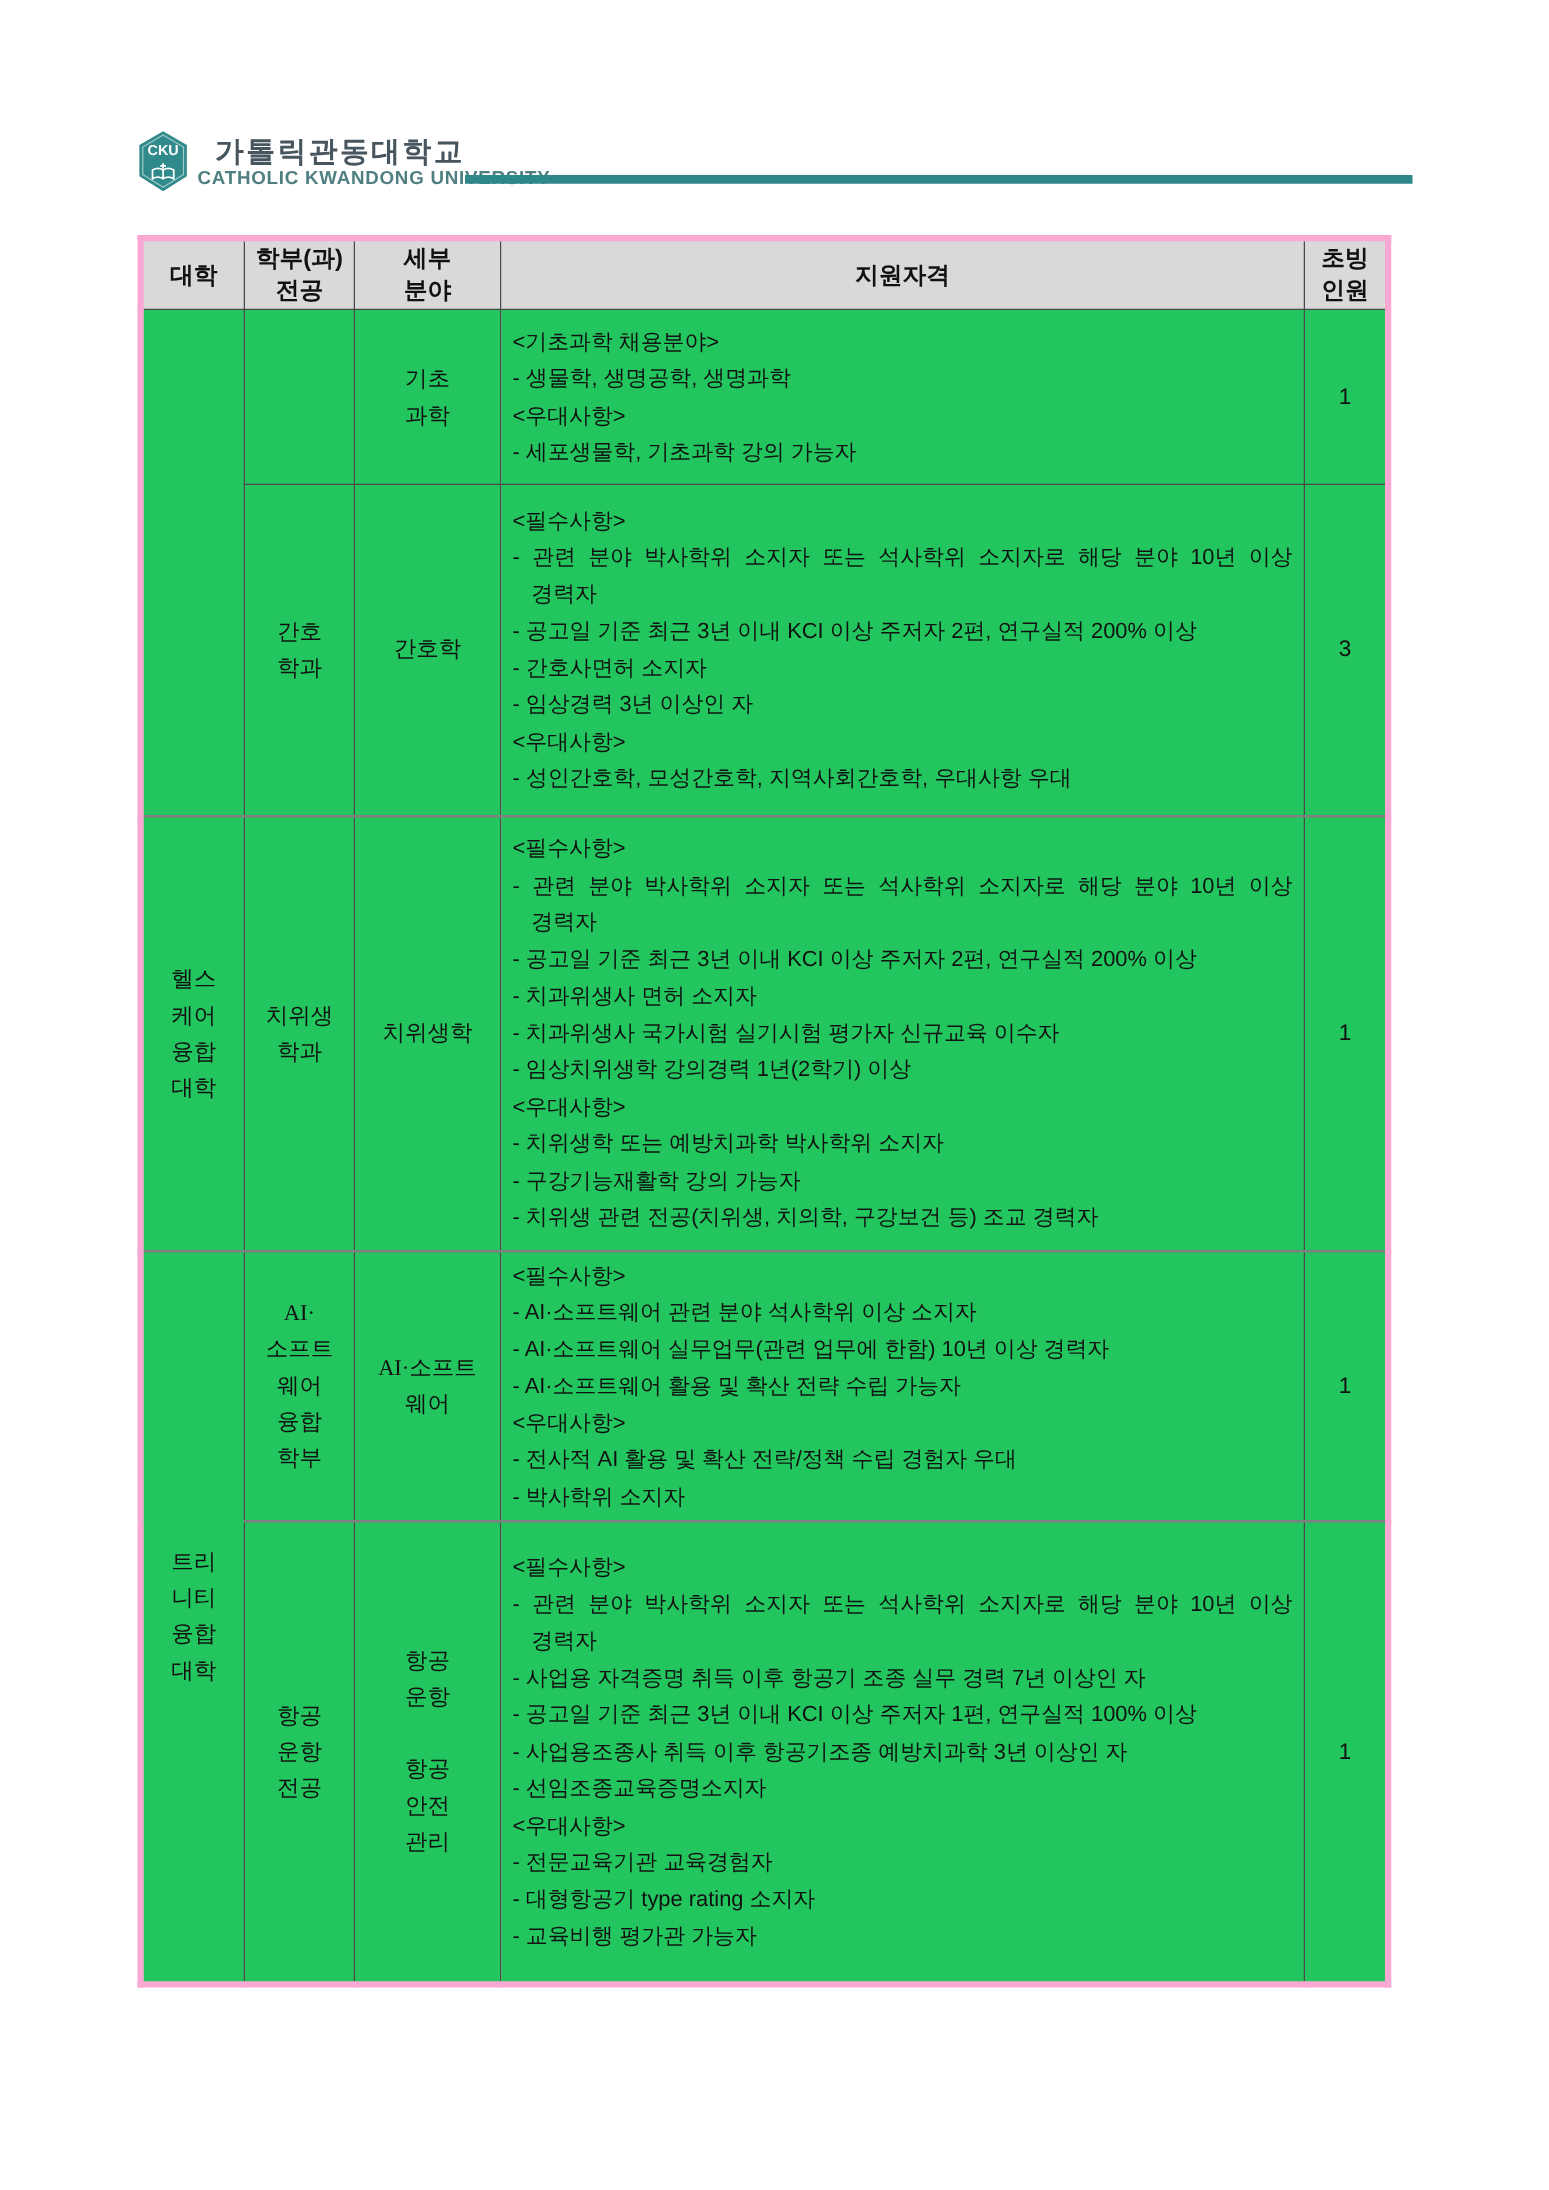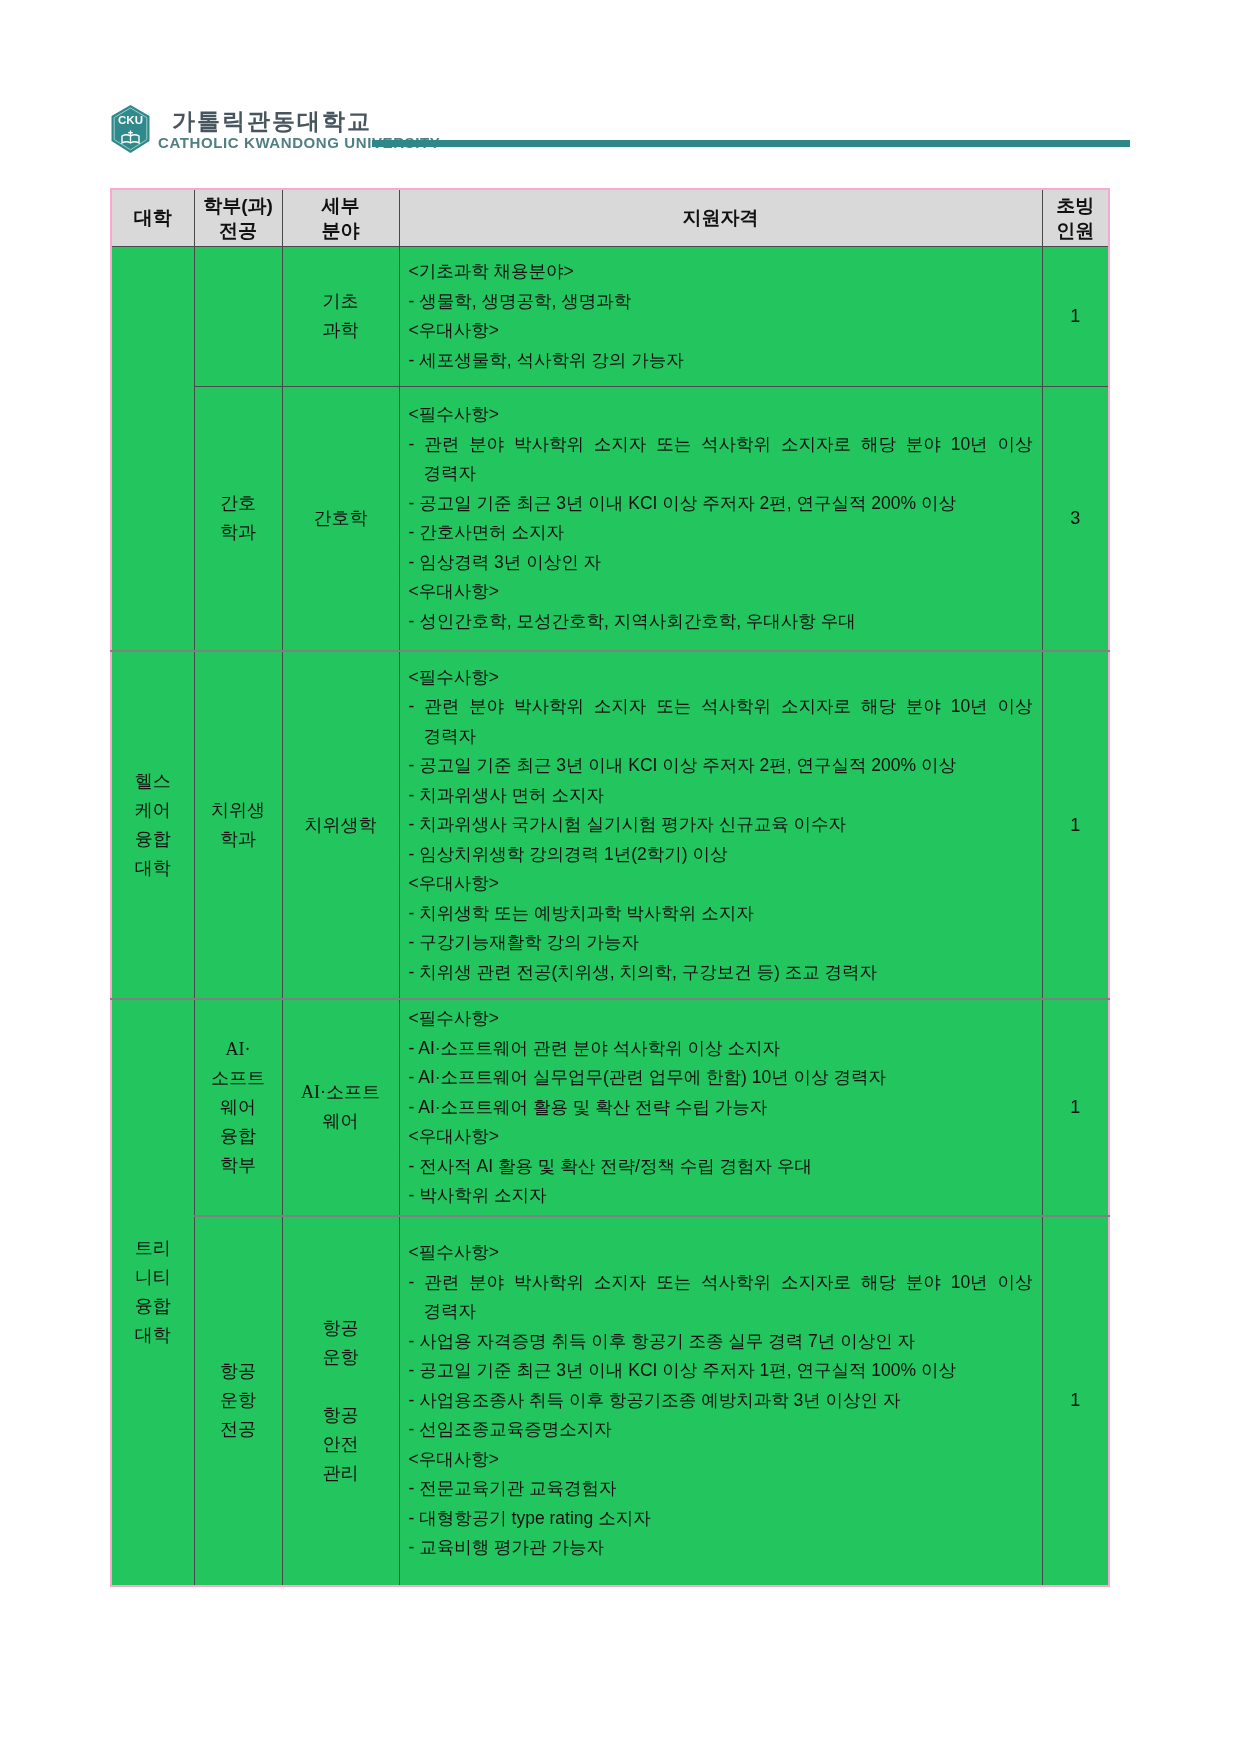--- a/index.html
+++ b/index.html
@@ -27,21 +27,21 @@
   .teal-bar {
     position: absolute; left: 262px; top: 36px;
     width: 758px; height: 7px; background: var(--teal, #2E8788);
   }
 
   
   .recruit-table {
     position: absolute; left: 110px; top: 188px;
     width: 998px; table-layout: fixed;
     border-collapse: collapse;
-    border: 2px solid #f9a8d4;
+    border: 5px solid #f9a8d4;
     font-size: 17.5px;
   }
   col.c-college { width: 83px; }
   col.c-dept    { width: 88px; }
   col.c-field   { width: 117px; }
   col.c-qual    { width: 643px; }
   col.c-quota   { width: 67px; }
 
   .recruit-table td, .recruit-table th {
     border: 1px solid #4a4a4a;
@@ -122,21 +122,21 @@
 
     <tr style="height:140px">
       <td class="cell-center" rowspan="2"></td>
       <td class="cell-center"></td>
       <td class="cell-center">기초
 과학</td>
       <td class="cell-qual">
         <div class="q-sec">&lt;기초과학 채용분야&gt;</div>
         <div class="q-item">- 생물학, 생명공학, 생명과학</div>
         <div class="q-sec">&lt;우대사항&gt;</div>
-        <div class="q-item">- 세포생물학, 석사학위 강의 가능자</div>
+        <div class="q-item">- 세포생물학, 기초과학 강의 가능자</div>
       </td>
       <td class="cell-quota">1</td>
     </tr>
 
     <tr style="height:265px">
       <td class="cell-center">간호
 학과</td>
       <td class="cell-center">간호학</td>
       <td class="cell-qual">
         <div class="q-sec">&lt;필수사항&gt;</div>

